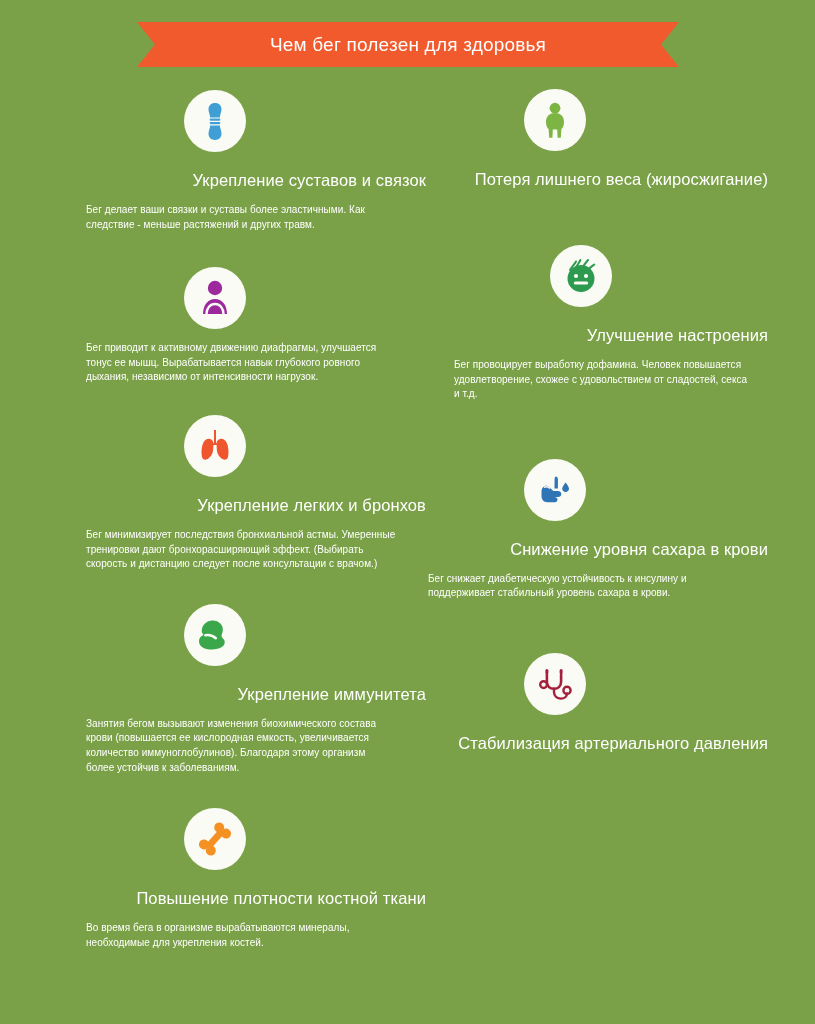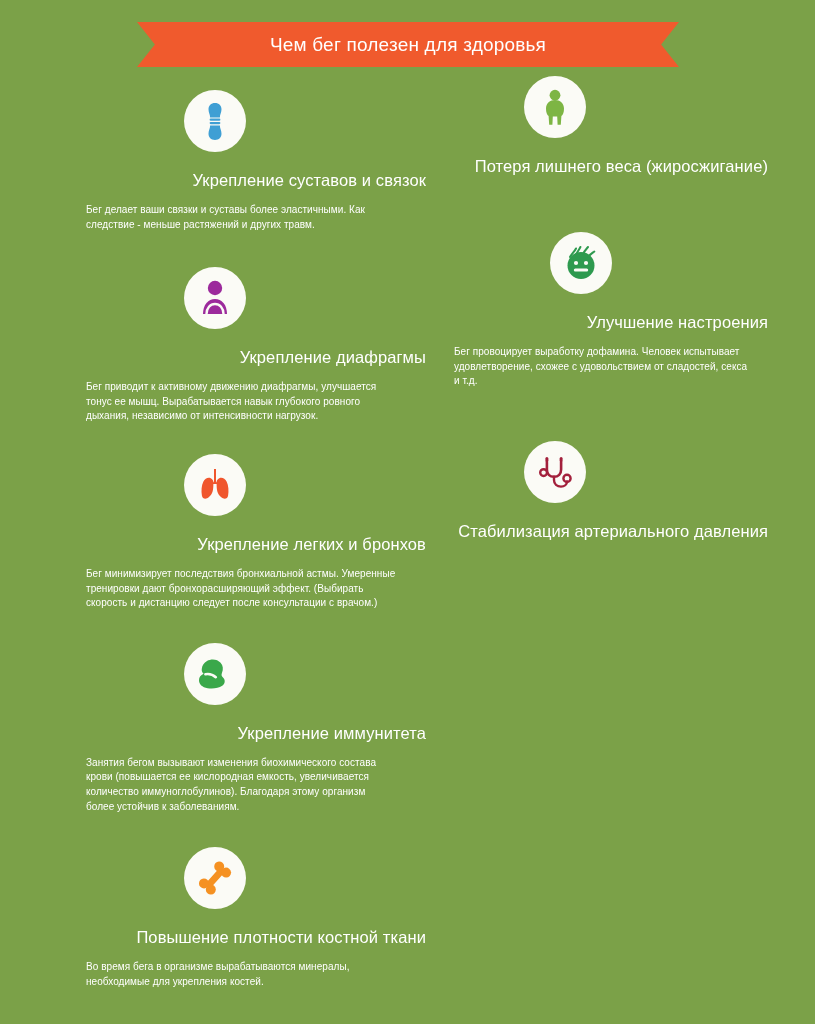--- a/index.html
+++ b/index.html
@@ -48,21 +48,21 @@
     text-align: center;
     padding-bottom: 1px;
   }
 
   
   .col {
     position: absolute;
     width: 340px;
   }
   .col-left  { left: 86px;  top: 90px; }
-  .col-right { left: 428px; top: 76px; }
+  .col-right { left: 428px; top: 89px; }
 
   .item { position: relative; }
 
   .icon-circle {
     width: 62px;
     height: 62px;
     border-radius: 50%;
     background: #fbfbf6;
     display: flex;
     align-items: center;
@@ -131,21 +131,20 @@
   </div>
 
   <div class="item gap-2">
     <div class="icon-circle">
       <svg width="40" height="40" viewBox="0 0 40 40" aria-hidden="true">
         <circle cx="20" cy="10" r="7.2" fill="#9c2a9c"></circle>
         <path d="M8 36c0-9.4 5.4-15 12-15s12 5.6 12 15z" fill="#9c2a9c"></path>
         <path d="M11.5 36c0-6 3.8-10 8.5-10s8.5 4 8.5 10" fill="none" stroke="#fbfbf6" stroke-width="2.4"></path>
       </svg>
     </div>
-    <div class="item-title">Укрепление диафрагмы</div>
     <div class="item-body">Бег приводит к активному движению диафрагмы, улучшается тонус ее мышц. Вырабатывается навык глубокого ровного дыхания, независимо от интенсивности нагрузок.</div>
   </div>
 
   <div class="item gap-3">
     <div class="icon-circle">
       <svg width="40" height="40" viewBox="0 0 40 40" aria-hidden="true">
         <rect x="19" y="4" width="2" height="13" fill="#f0562d"></rect>
         <path d="M20 15.5l-3.2 3.4h6.4z" fill="#f0562d"></path>
         <path d="M18.4 17.5c0 8-.6 11.2-4.4 14.6-3.1 2.8-6.5 1.9-7.1-1.6-.8-4.6-.4-10 1.4-13.8 1.7-3.6 5.2-4.6 7.4-3.4 1.8 1 2.7 2.1 2.7 4.2z" fill="#f0562d"></path>
         <path d="M21.6 17.5c0 8 .6 11.2 4.4 14.6 3.1 2.8 6.5 1.9 7.1-1.6.8-4.6.4-10-1.4-13.8-1.7-3.6-5.2-4.6-7.4-3.4-1.8 1-2.7 2.1-2.7 4.2z" fill="#f0562d"></path>
@@ -200,23 +199,35 @@
     <div class="icon-circle">
       <svg width="40" height="40" viewBox="0 0 40 40" aria-hidden="true">
         <circle cx="20" cy="22.5" r="13.5" fill="#2e9a4f"></circle>
         <path d="M9 14c2-3.5 4.5-5.5 6-8.5M15 11.5c1.6-3 3.2-4.8 4.4-7.5M22 11c1.4-3 3.2-4.8 5-7M27.5 13.5c2-2.4 4-3.6 5.8-5" fill="none" stroke="#2e9a4f" stroke-width="2" stroke-linecap="round"></path>
         <circle cx="15" cy="20" r="2.1" fill="#fbfbf6"></circle>
         <circle cx="25" cy="20" r="2.1" fill="#fbfbf6"></circle>
         <rect x="12.8" y="25.6" width="14.4" height="3" rx="1.5" fill="#fbfbf6"></rect>
       </svg>
     </div>
     <div class="item-title">Улучшение настроения</div>
-    <div class="item-body">Бег провоцирует выработку дофамина. Человек испытывает удовлетворение, схожее с удовольствием от сладостей, секса и т.д.</div>
-  </div>
-
+    <div class="item-body">Бег провоцирует выработку дофамина. Человек повышается удовлетворение, схожее с удовольствием от сладостей, секса и т.д.</div>
+  </div>
+
+  <div class="item gap-r3">
+    <div class="icon-circle">
+      <svg width="40" height="40" viewBox="0 0 40 40" aria-hidden="true">
+        <path d="M20.6 6.5c1.4 0 2.3 1 2.3 2.3v9.6h-3.4l.1-9.6c0-1.3.8-2.3 1-2.3z" fill="#2f74b5"></path>
+        <path d="M6.5 21.5c0-3 1.4-5 3.6-5.6 1.6-.4 3 .2 4.2 1.4l4 3.8h4.6c2 0 3.4 1.2 3.4 3s-1.4 3-3.4 3h-3.6c2 0 3.2 1.1 3.2 2.6s-1.2 2.6-3.2 2.6h-7.2c-3.2 0-5.6-2.6-5.6-6.2z" fill="#2f74b5"></path>
+        <path d="M9 17.5c1.8-1 4.2-.6 5.8 1" fill="none" stroke="#fbfbf6" stroke-width="1.4"></path>
+        <path d="M30.6 12.5c1.9 2.6 3.4 4.5 3.4 6.3 0 1.9-1.5 3.3-3.4 3.3s-3.4-1.4-3.4-3.3c0-1.8 1.5-3.7 3.4-6.3z" fill="#2f74b5"></path>
+      </svg>
+    </div>
+    <div class="item-title">Снижение уровня сахара в крови</div>
+    <div class="item-body">Бег снижает диабетическую устойчивость к инсулину и поддерживает стабильный уровень сахара в крови.</div>
+  </div>
 
   <div class="item gap-r4">
     <div class="icon-circle">
       <svg width="40" height="40" viewBox="0 0 40 40" aria-hidden="true">
         <rect x="10.4" y="5" width="3" height="5.2" rx="1.5" fill="#a3203c"></rect>
         <rect x="24.6" y="5" width="3" height="5.2" rx="1.5" fill="#a3203c"></rect>
         <path d="M11.9 10.2v7.2c0 4.5 2.8 7.4 7.1 7.4s7.1-2.9 7.1-7.4v-7.2" fill="none" stroke="#a3203c" stroke-width="2.6" stroke-linecap="round"></path>
         <path d="M19 24.8v3.2c0 4.2 3.2 6.6 7 6.6 3.4 0 6-2.2 6-5.2" fill="none" stroke="#a3203c" stroke-width="2.4" stroke-linecap="round"></path>
         <circle cx="32" cy="26.4" r="3.6" fill="none" stroke="#a3203c" stroke-width="2.4"></circle>
         <circle cx="8.6" cy="20.6" r="3.4" fill="none" stroke="#a3203c" stroke-width="2.4"></circle>

